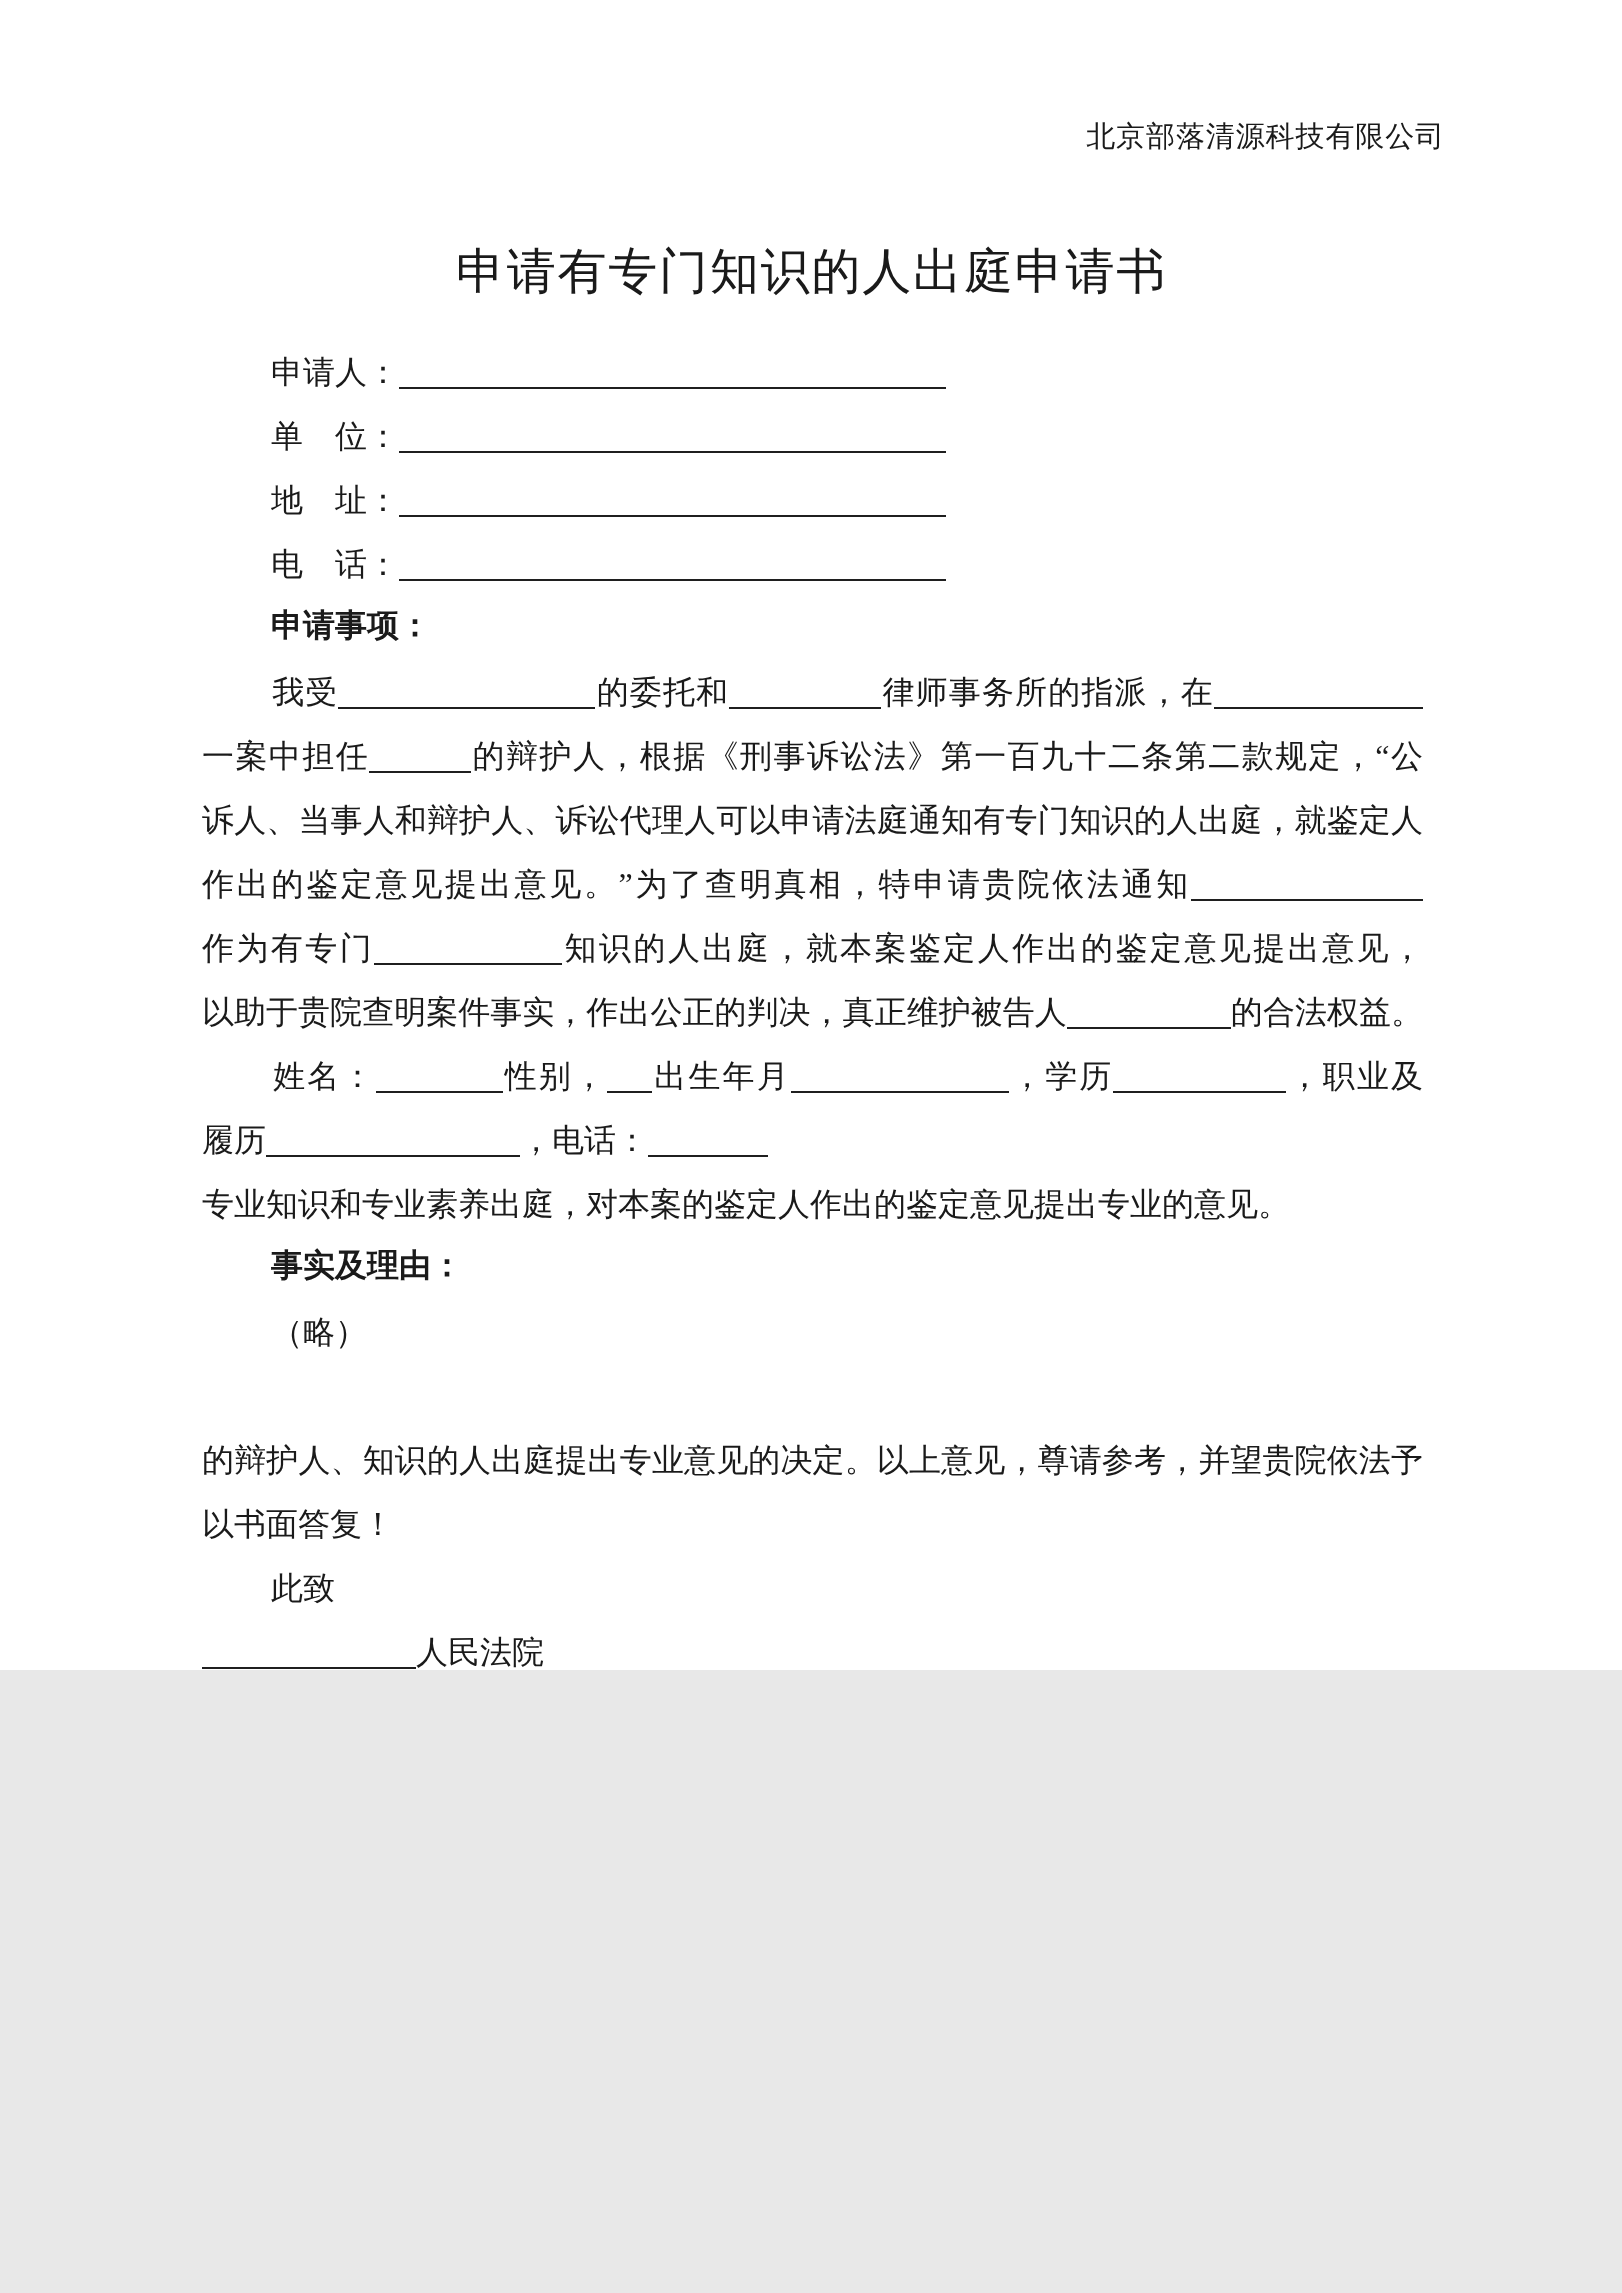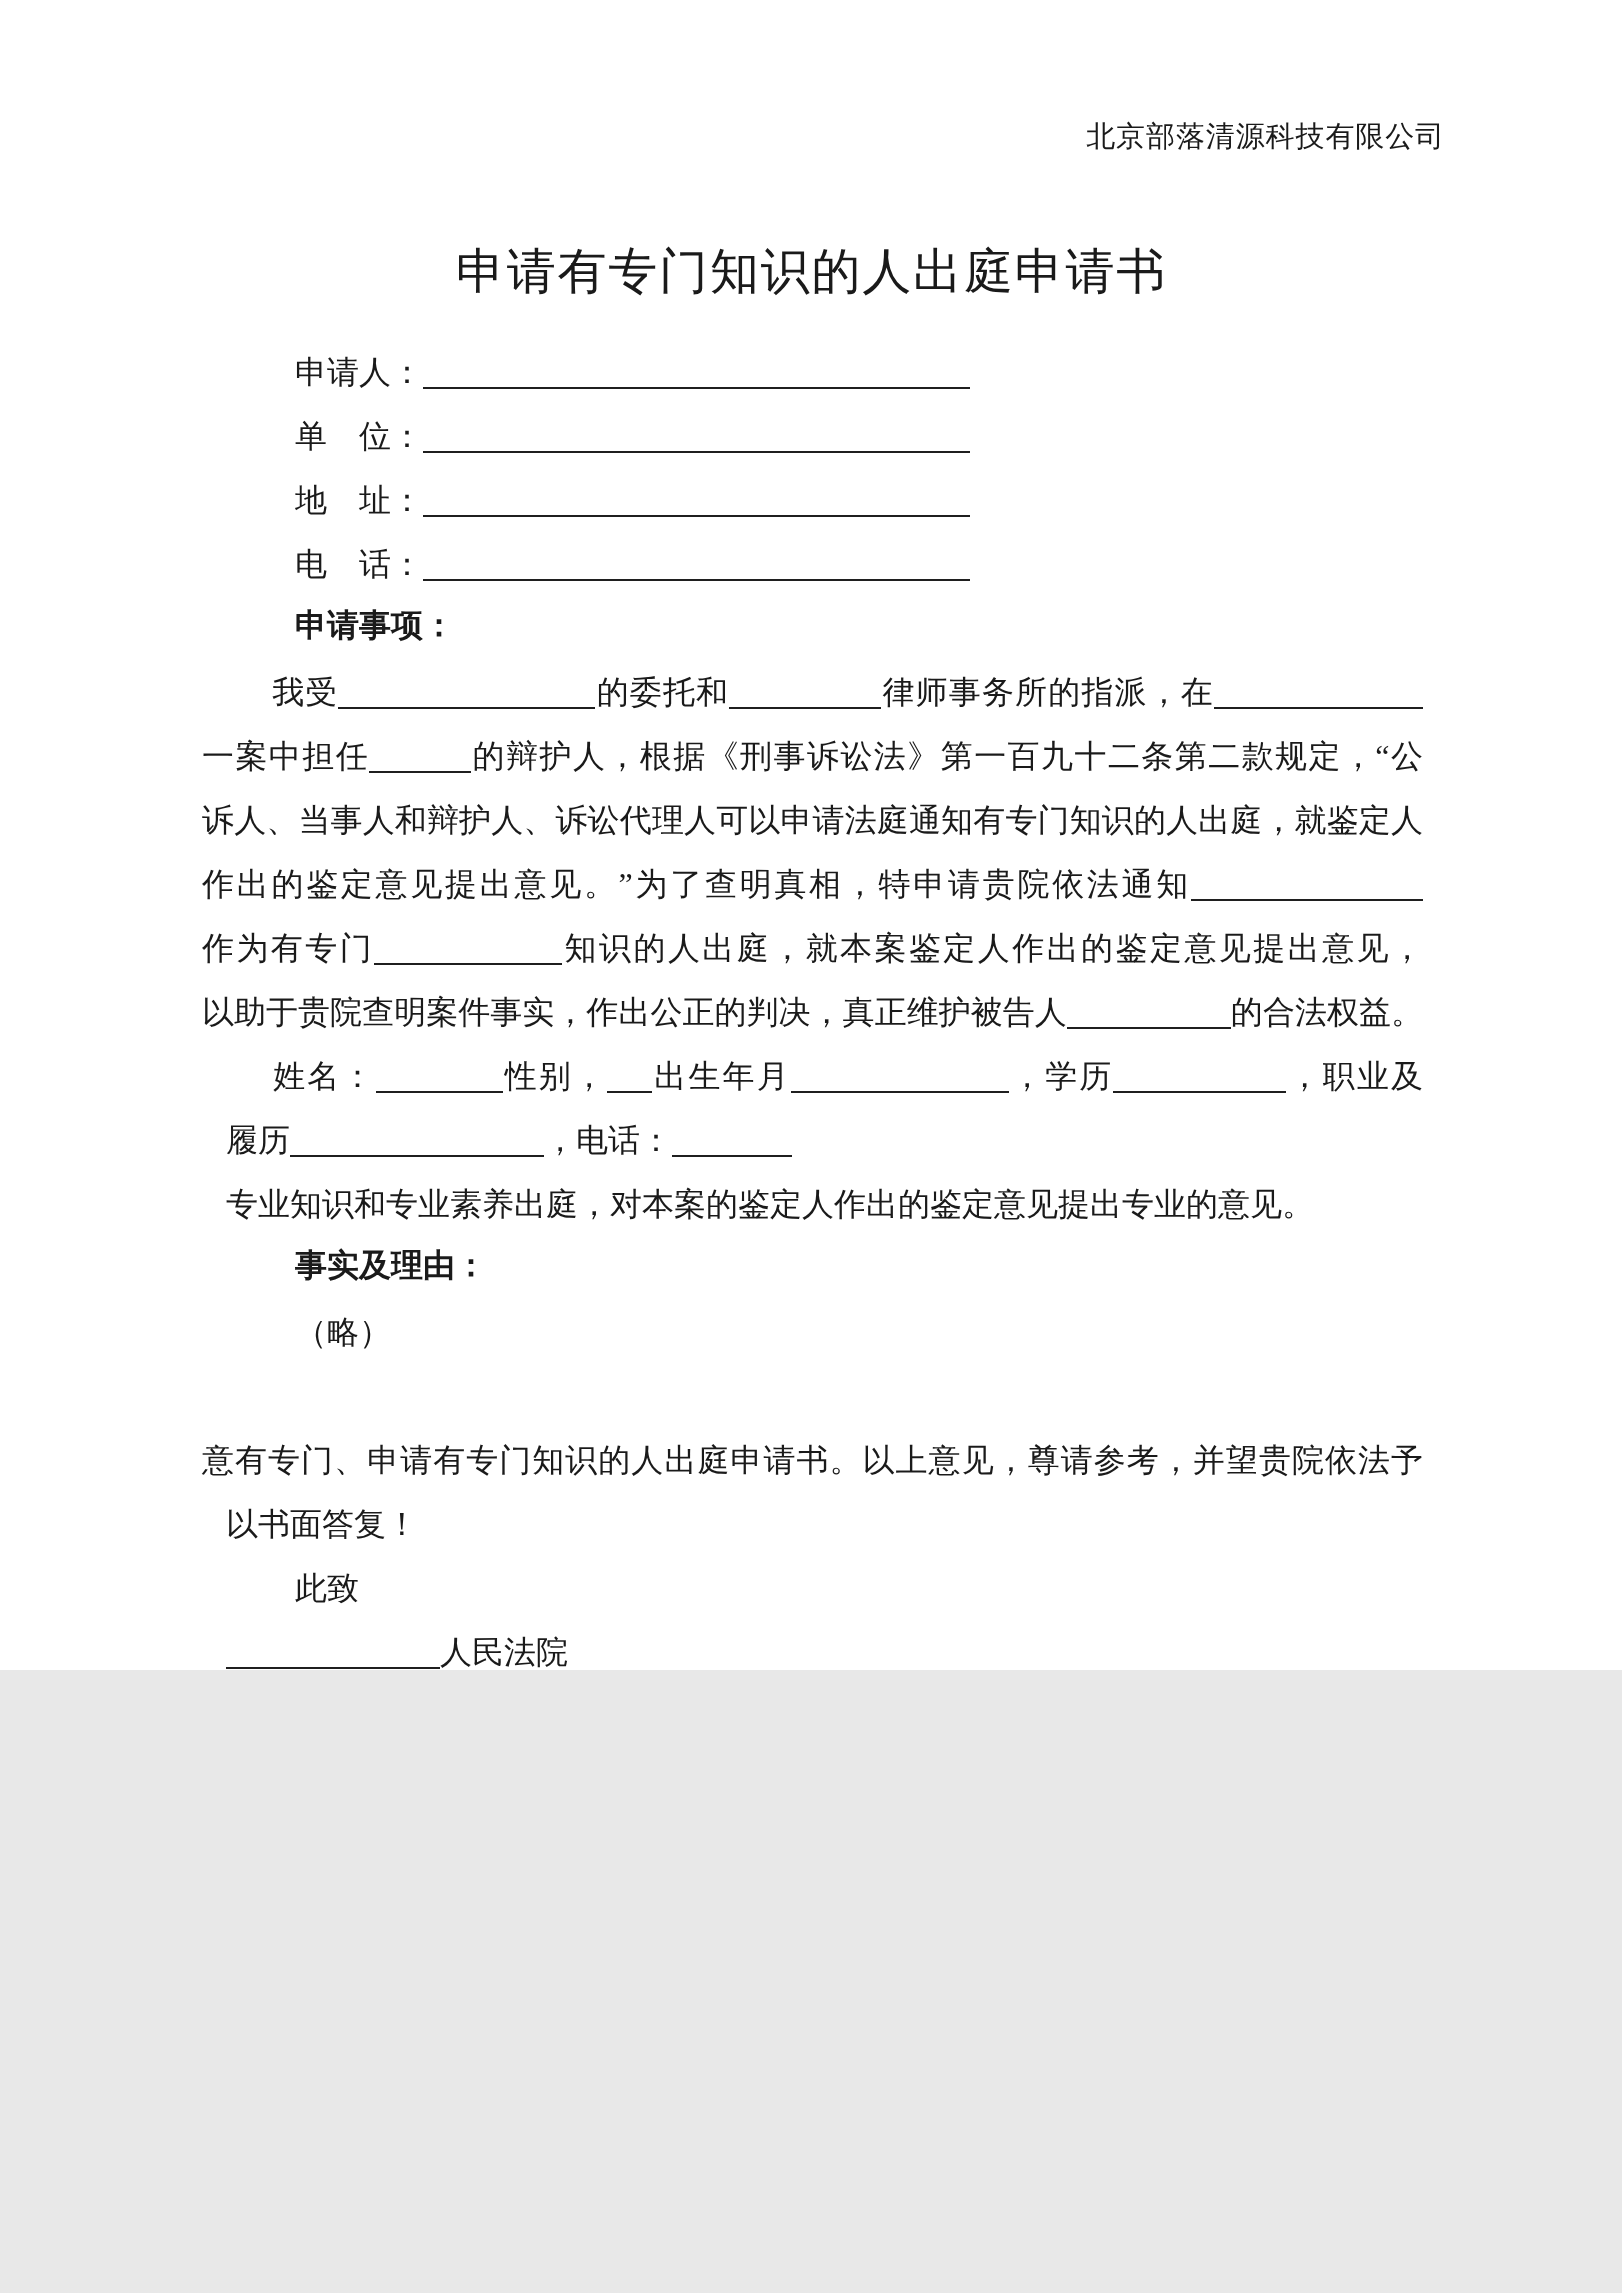--- a/index.html
+++ b/index.html
@@ -20,21 +20,21 @@
   .doc-title{
     position:absolute;top:235px;left:0;width:100%;
     text-align:center;
     font-size:49px;font-weight:normal;line-height:73px;
     letter-spacing:1.8px;
   }
   .body{
     position:absolute;left:202px;top:340px;width:1221px;
     font-size:32px;
   }
-  .ln{height:64px;line-height:64px;white-space:nowrap;margin-left:24px;}
+  .ln{height:64px;line-height:64px;white-space:nowrap;}
   .jl{
     height:64px;line-height:64px;
     text-align:justify;text-align-last:justify;
     white-space:normal;
   }
   .ind{display:inline-block;width:69px;}
   .u{
     display:inline-block;height:1.8px;background:#1f1f1f;
     vertical-align:baseline;position:relative;top:5.5px;
   }
@@ -99,21 +99,21 @@
 
     <div class="ln"><span>专业知识和专业素养出庭，对本案的鉴定人作出的鉴定意见提出专业的意见。</span></div>
 
     <div class="ln bold"><span class="ind"></span><span>事实及理由：</span></div>
 
     <div class="ln"><span class="ind"></span><span>（略）</span></div>
 
     <div class="ln"></div>
 
 
-    <div class="jl"><span>意有专门、申请有专门知识的人出庭申请书。以上意见，尊请参考，并望贵院依法予</span></div>
+    <div class="jl"><span>的辩护人、知识的人出庭提出专业意见的决定。以上意见，尊请参考，并望贵院依法予</span></div>
 
     <div class="ln"><span>以书面答复！</span></div>
 
     <div class="ln"><span class="ind"></span><span>此致</span></div>
 
     <div class="ln"><span class="u u235"></span><span>人民法院</span></div>
 
     <div class="ln right-sign"><span>申请人：</span></div>
 
     <div class="ln right-date"><span>年</span><span class="date-gap">月</span><span class="date-gap">日</span></div>

